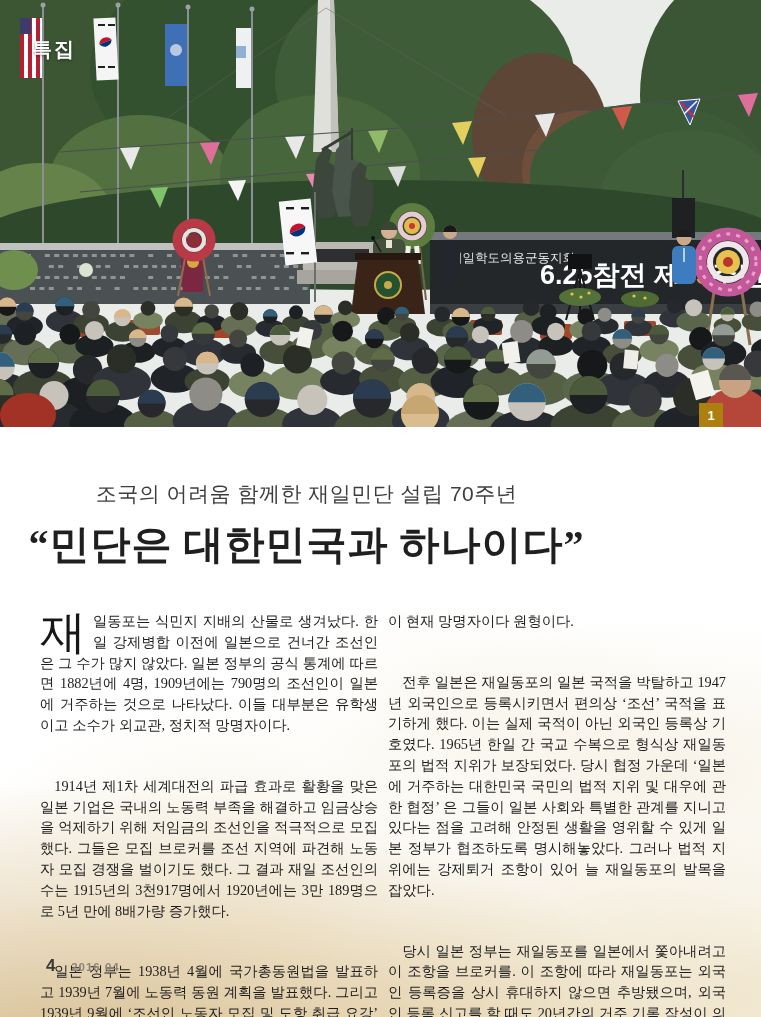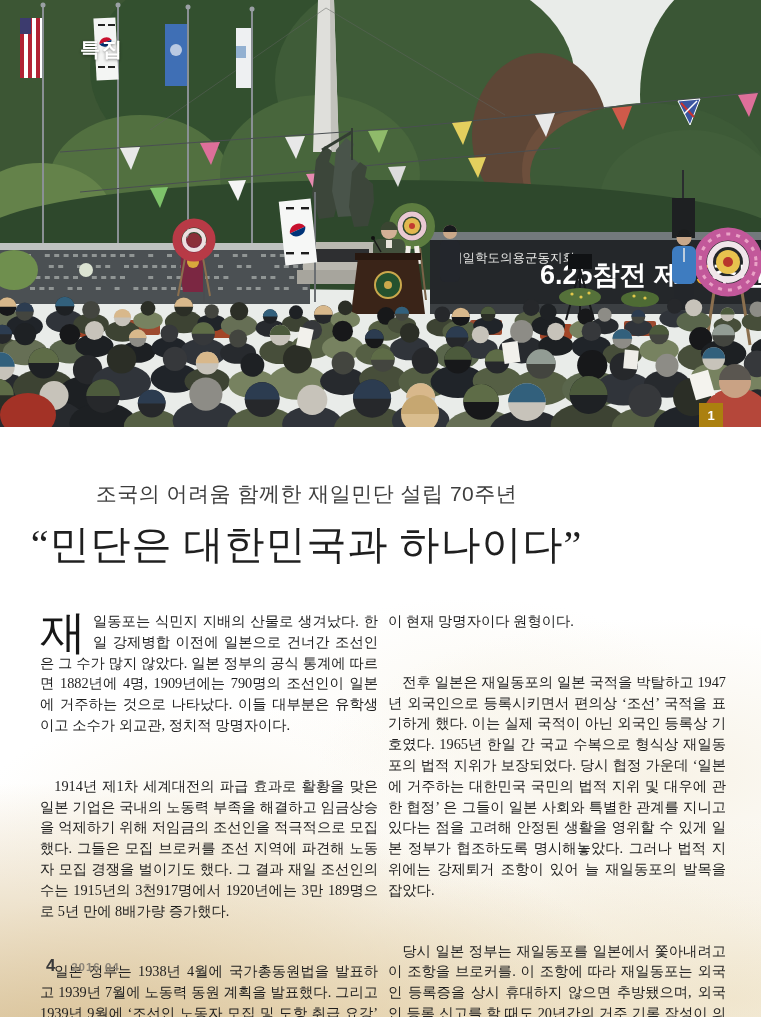--- a/index.html
+++ b/index.html
@@ -13,28 +13,28 @@
       radial-gradient(95% 65% at 52% 112%, rgba(233,216,181,.92) 0%, rgba(240,229,203,.5) 46%, rgba(248,242,228,0) 76%),
       radial-gradient(75% 55% at 96% 96%, rgba(238,226,199,.85), rgba(244,236,216,0) 70%),
       radial-gradient(62% 48% at 86% 48%, rgba(241,232,210,.55), rgba(247,241,226,0) 72%),
       radial-gradient(48% 38% at 30% 58%, rgba(243,235,214,.42), rgba(250,246,235,0) 70%),
       radial-gradient(40% 30% at 62% 30%, rgba(245,239,222,.35), rgba(250,246,235,0) 70%);}
 
   
   .photo-wrap{position:absolute;left:0;top:0;width:761px;height:427px;}
   .photo-wrap svg{display:block;}
   .section-label{position:absolute;left:32px;top:36px;color:#ffffff;font-size:20px;font-weight:bold;
-    letter-spacing:2px;text-shadow:0 1px 3px rgba(0,0,0,.45);padding-left:48px;}
+    letter-spacing:2px;text-shadow:0 1px 3px rgba(0,0,0,.45);}
   .photo-badge{position:absolute;left:699px;top:403px;width:24px;height:24px;background:#ab800f;
     color:#fff;font-size:13px;font-weight:bold;display:flex;align-items:center;justify-content:center;}
 
   
   .headline{position:absolute;left:0;top:480px;width:613px;text-align:center;}
   .headline .subtitle{font-size:21px;color:#3d3d3d;letter-spacing:.5px;font-family:"Liberation Sans",sans-serif;}
-  .headline .title{margin-top:9px;font-size:40px;font-weight:normal;color:#1f1f1f;letter-spacing:1px;
+  .headline .title{margin-top:9px;font-size:40px;font-weight:bold;color:#1f1f1f;letter-spacing:1px;
     font-family:"Liberation Serif",serif;}
 
   
   .col{position:absolute;top:611px;width:338px;font-family:"Liberation Serif",serif;
     font-size:14.3px;line-height:20.8px;color:#1d1d1d;text-align:justify;}
   .col-left{left:40px;}
   .col-right{left:388px;}
   .col p{margin:0;}
   .col p.indent{text-indent:1em;margin-top:40px;}
   .dropcap{float:left;font-size:46px;line-height:37px;padding:3px 7px 0 0;color:#161616;

